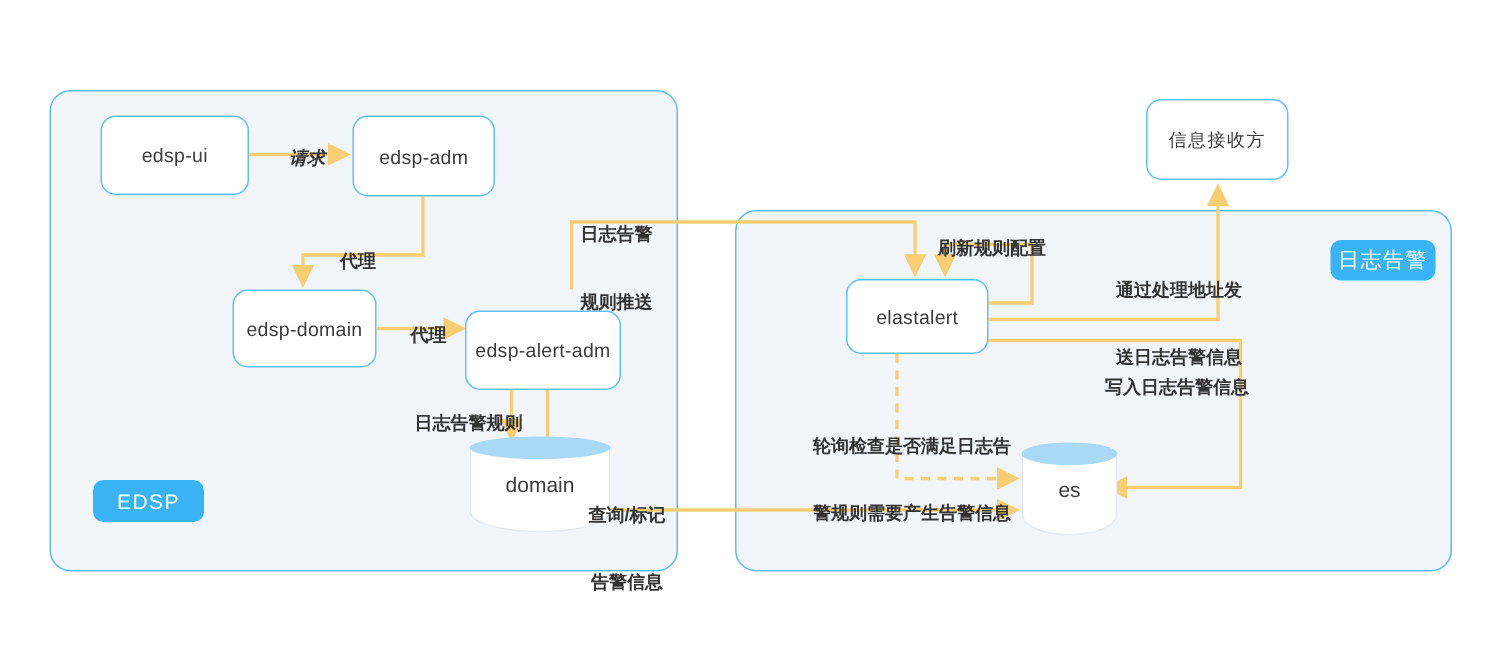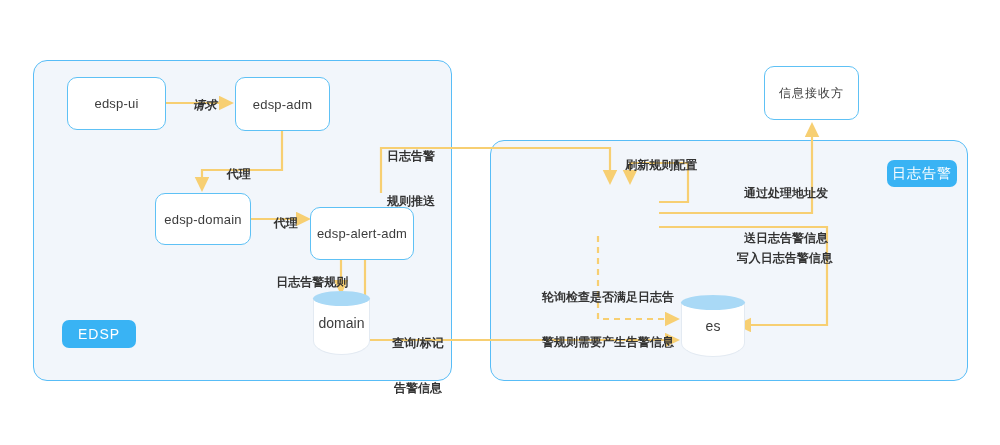--- a/index.html
+++ b/index.html
@@ -129,26 +129,29 @@
   </div>
 
   <div class="node" style="left:155px;top:193px;width:96px;height:52px;">
     <span>edsp-domain</span>
   </div>
 
   <div class="node" style="left:310px;top:207px;width:104px;height:53px;">
     <span>edsp-alert-adm</span>
   </div>
 
+  <div class="node" style="left:564px;top:186px;width:95px;height:50px;">
+    <span>elastalert</span>
+  </div>
 
   <div class="node cjk" style="left:764px;top:66px;width:95px;height:54px;">
     <span>信息接收方</span>
   </div>
 
-  <div class="cyl" style="left:313px;top:291px;width:57px;height:64px;">
+  <div class="cyl" style="left:313px;top:291px;width:57px;height:64px;padding-left:37px;">
     <div class="body"></div>
     <div class="top"></div>
     <div class="lbl">domain</div>
   </div>
 
   <div class="cyl" style="left:681px;top:295px;width:64px;height:62px;">
     <div class="body"></div>
     <div class="top"></div>
     <div class="lbl">es</div>
   </div>

